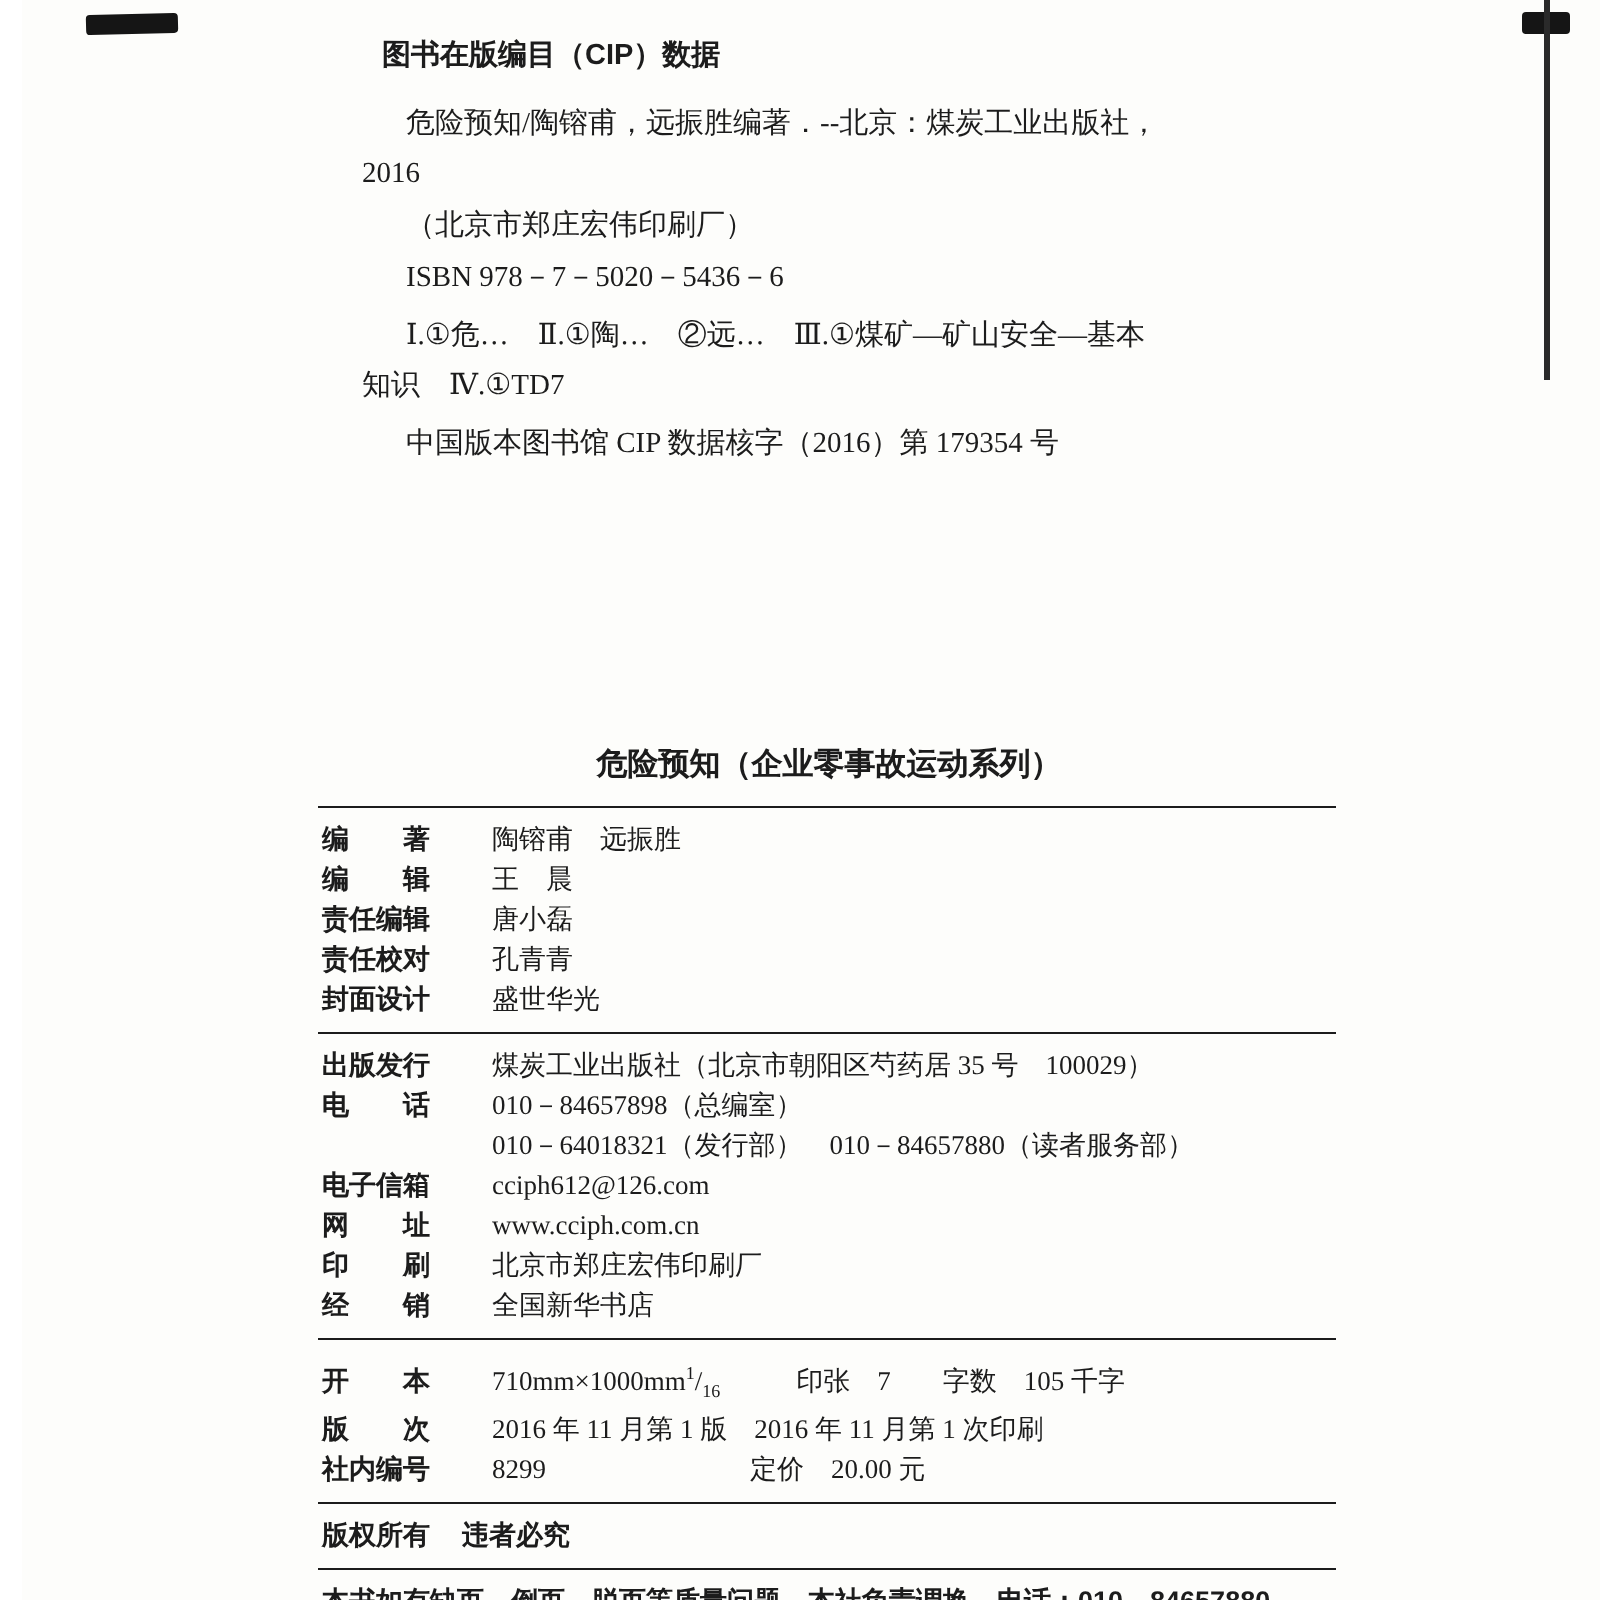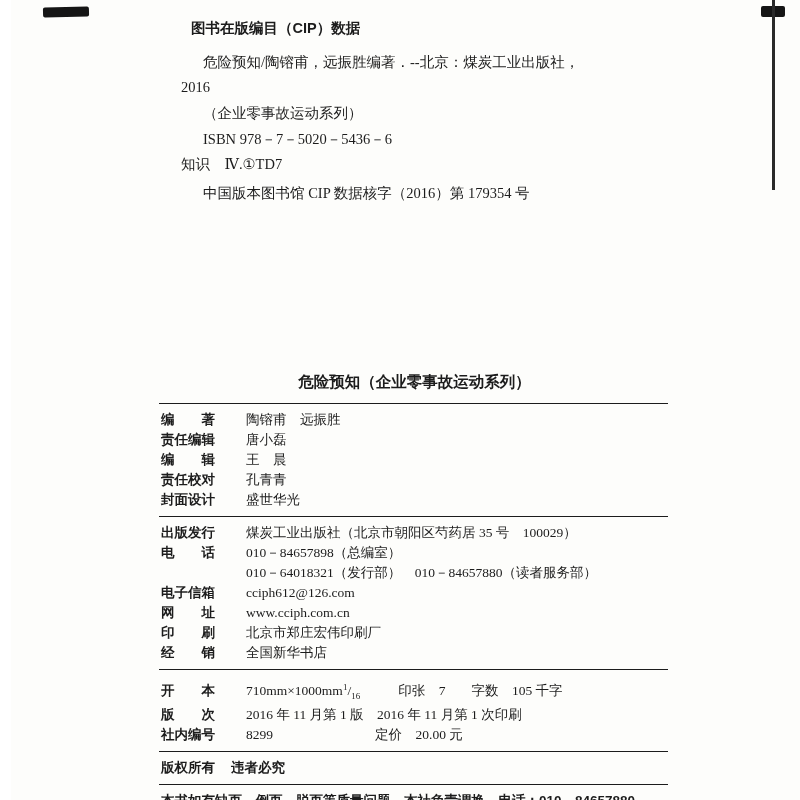--- a/index.html
+++ b/index.html
@@ -92,40 +92,41 @@
 <div class="page">
 
   <div class="artifact-tl"></div>
   <div class="artifact-tr"></div>
   <div class="artifact-right"></div>
 
   <section class="cip">
     <div class="cip-heading">图书在版编目（CIP）数据</div>
     <div class="cip-line indent">危险预知/陶镕甫，远振胜编著．--北京：煤炭工业出版社，</div>
     <div class="cip-line">2016</div>
-    <div class="cip-line indent gap-sm">（企业零事故运动系列）</div>
+    <div class="cip-line indent gap-sm">（北京市郑庄宏伟印刷厂）</div>
     <div class="cip-line indent gap-sm">ISBN 978－7－5020－5436－6</div>
+    <div class="cip-line indent gap-md">Ⅰ.①危…　Ⅱ.①陶…　②远…　Ⅲ.①煤矿—矿山安全—基本</div>
     <div class="cip-line">知识　Ⅳ.①TD7</div>
     <div class="cip-line indent gap-md">中国版本图书馆 CIP 数据核字（2016）第 179354 号</div>
   </section>
 
   <section class="colophon">
 
     <div class="book-title">危险预知（企业零事故运动系列）</div>
     <div class="rule"></div>
 
     <div class="rows">
       <div class="row">
         <span class="lab">编　　著</span><span class="val">陶镕甫　远振胜</span>
       </div>
       <div class="row">
-        <span class="lab">责任编辑</span><span class="val">唐小磊</span>
+        <span class="lab">编　　辑</span><span class="val">王　晨</span>
       </div>
       <div class="row">
-        <span class="lab">编　　辑</span><span class="val">王　晨</span>
+        <span class="lab">责任编辑</span><span class="val">唐小磊</span>
       </div>
       <div class="row">
         <span class="lab">责任校对</span><span class="val">孔青青</span>
       </div>
       <div class="row">
         <span class="lab">封面设计</span><span class="val">盛世华光</span>
       </div>
     </div>
 
     <div class="rule"></div>

